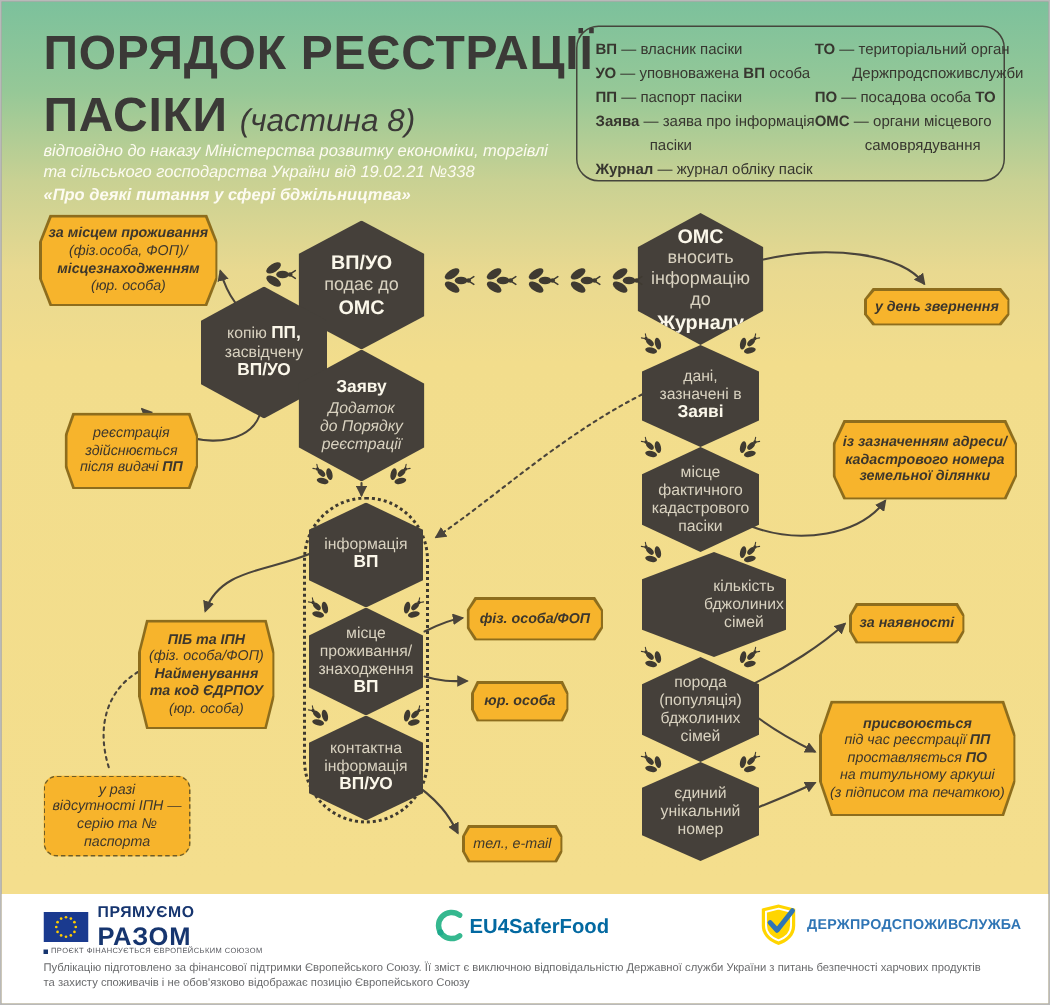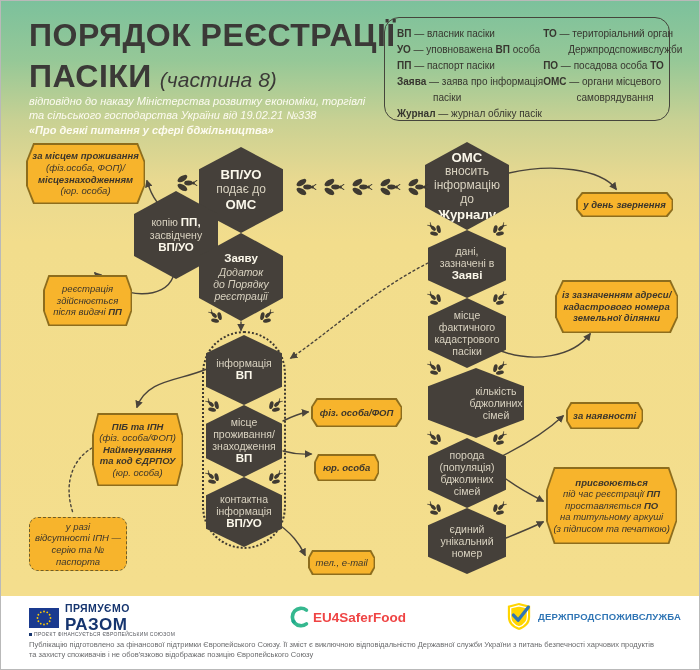--- a/index.html
+++ b/index.html
@@ -42,21 +42,21 @@
   #wires{position:absolute;left:0;top:0;pointer-events:none;}
   .bee{position:absolute;}
   
   .footer{position:absolute;left:0;bottom:0;width:100%;height:73px;background:#ffffff;}
   .eu-block{position:absolute;left:28px;top:7px;display:flex;align-items:center;gap:6px;}
   .eu-text{color:#16356f;font-weight:bold;line-height:1;}
   .eu-text .l1{font-size:10.5px;letter-spacing:.4px;}
   .eu-text .l2{font-size:17px;letter-spacing:.5px;margin-top:2px;}
   .eu-sub{position:absolute;left:28px;top:35px;font-size:5px;color:#56585e;letter-spacing:.3px;display:flex;align-items:center;gap:2px;}
   .eu-sub .sq{width:3px;height:3px;background:#16356f;display:inline-block;}
-  .eu4-block{position:absolute;left:288px;top:9px;display:flex;align-items:center;gap:2px;color:#ef4444;font-weight:bold;font-size:13.5px;}
+  .eu4-block{position:absolute;left:288px;top:9px;display:flex;align-items:center;gap:2px;color:#0369a1;font-weight:bold;font-size:13.5px;}
   .dpss-block{position:absolute;left:505px;top:5px;display:flex;align-items:center;gap:6px;color:#2f75b5;font-weight:bold;font-size:9.5px;letter-spacing:.2px;}
   .fine{position:absolute;left:28px;top:44px;width:660px;font-size:7.5px;line-height:1.35;color:#696a6c;}
 </style>
 </head>
 <body>
 
 <div id="stage">
 
   <svg width="0" height="0" style="position:absolute">
     <defs>

